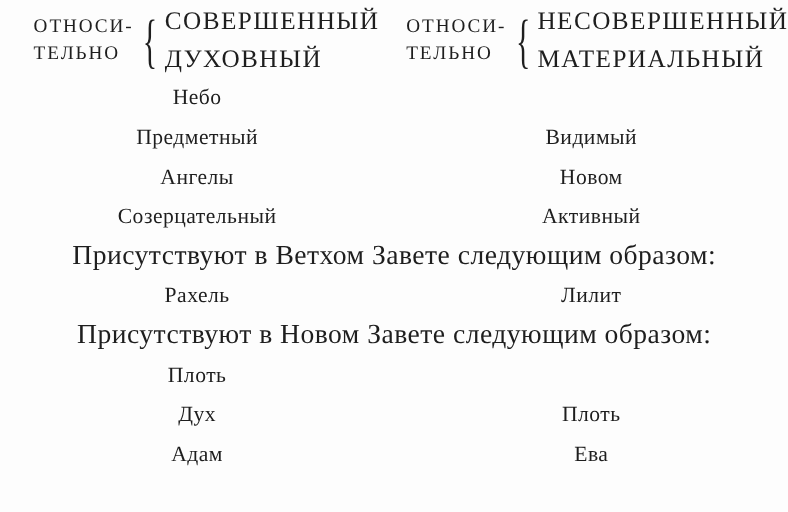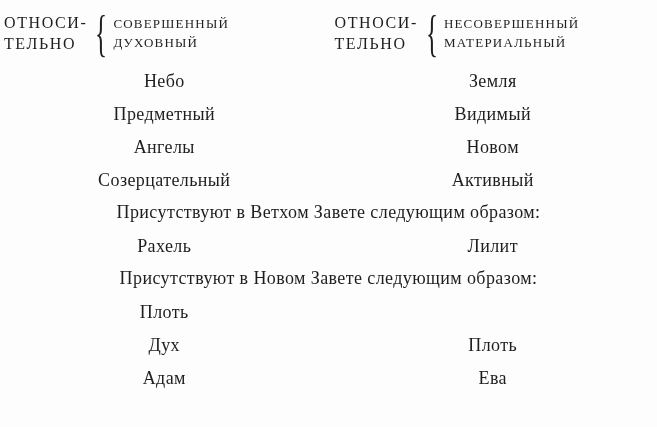--- a/index.html
+++ b/index.html
@@ -17,20 +17,21 @@
     overflow: hidden;
     box-sizing: border-box;
   }
   
   .header-row {
     display: grid;
     grid-template-columns: 1fr 1fr;
     height: 64px;
     box-sizing: border-box;
     padding-top: 2px;
+    padding-left: 24px;
   }
   .header-group {
     display: flex;
     align-items: center;
   }
   .header-group.left  { padding-left: 4px; }
   .header-group.right { padding-left: 6px; }
   .relative-label {
     font-size: 16px;
     letter-spacing: 1.6px;
@@ -39,41 +40,41 @@
   }
   .brace {
     font-size: 50px;
     line-height: 1;
     transform: scaleX(0.5);
     margin: 0 0px 0 2px;
     font-weight: 400;
     user-select: none;
   }
   .term-pair {
-    font-size: 13px;
+    font-size: 21px;
     letter-spacing: 1.2px;
     line-height: 1.5;
     white-space: nowrap;
   }
   
   .pair-row {
     display: grid;
     grid-template-columns: 1fr 1fr;
     height: 33px;
     align-items: center;
     text-align: center;
     font-size: 18px;
     letter-spacing: 0.4px;
   }
   .section-heading {
     height: 33px;
     display: flex;
     align-items: center;
     justify-content: center;
-    font-size: 18px;
+    font-size: 23px;
     letter-spacing: 0.4px;
     text-align: center;
   }
   .cell { line-height: 1; }
 </style>
 </head>
 <body>
 
 <div class="page">
 
@@ -100,21 +101,20 @@
       <div class="term-pair">
         <div>НЕСОВЕРШЕННЫЙ</div>
         <div>МАТЕРИАЛЬНЫЙ</div>
       </div>
     </div>
 
   </div>
 
   <div class="pair-row">
     <div class="cell">Небо</div>
-    <div class="cell">Земля</div>
   </div>
   <div class="pair-row">
     <div class="cell">Предметный</div>
     <div class="cell">Видимый</div>
   </div>
   <div class="pair-row">
     <div class="cell">Ангелы</div>
     <div class="cell">Новом</div>
   </div>
   <div class="pair-row">

